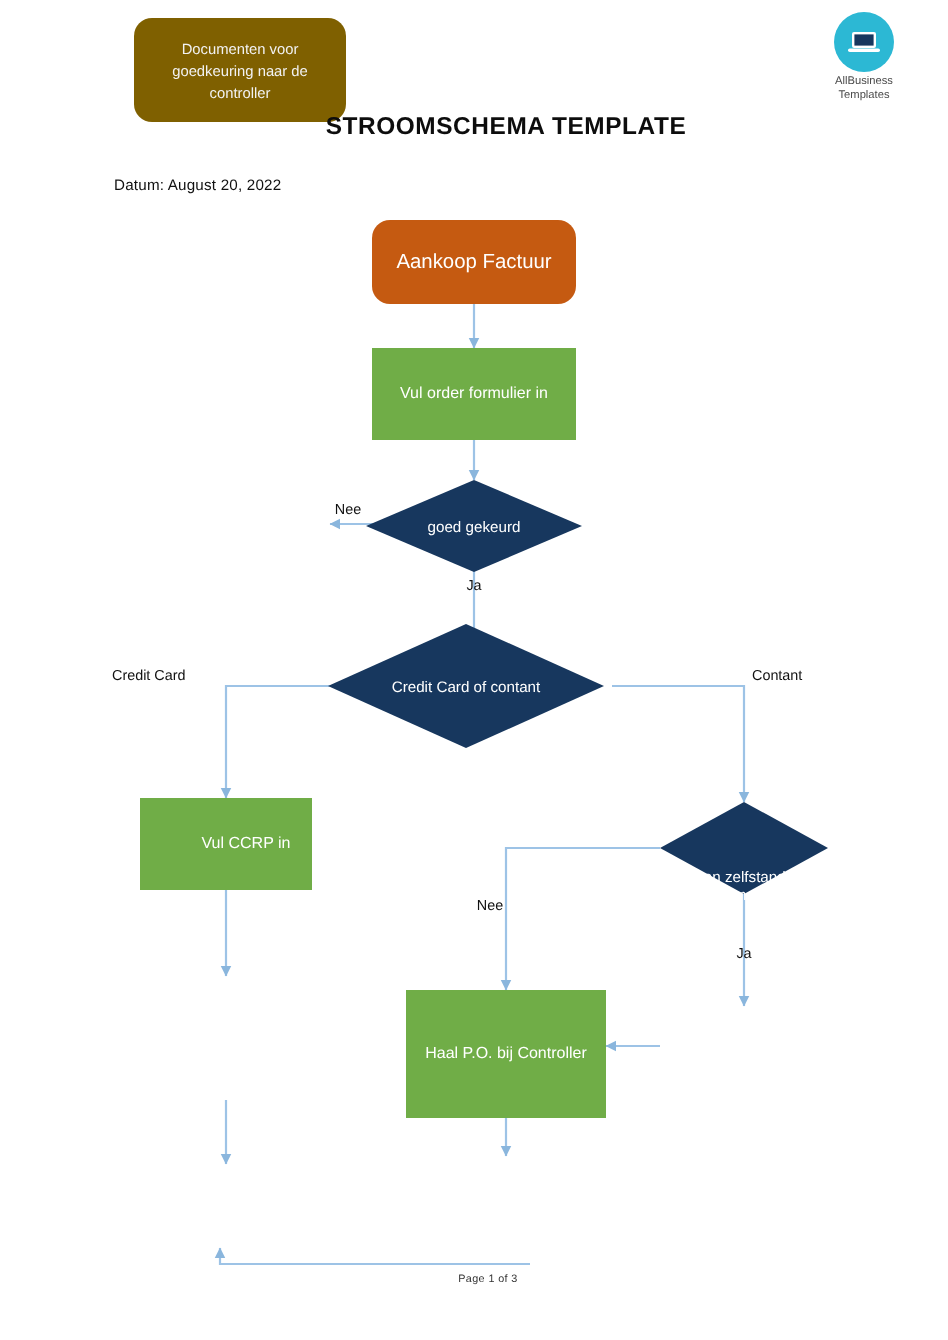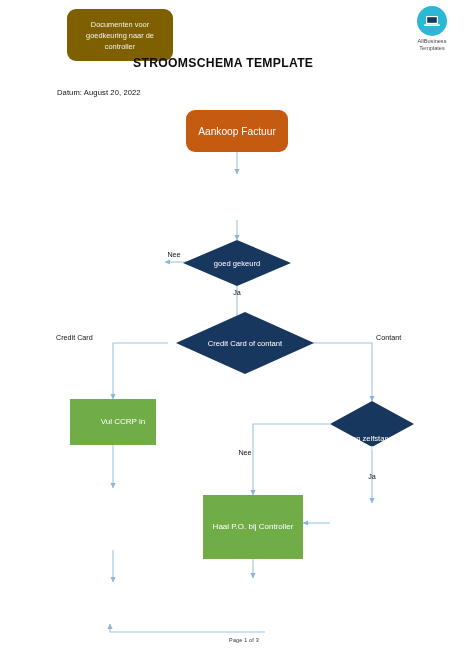--- a/index.html
+++ b/index.html
@@ -16,21 +16,21 @@
   .hdr-box{
     position:absolute;left:67px;top:9px;width:106px;height:52px;
     background:#7f6000;border-radius:9px;
     display:flex;align-items:center;justify-content:flex-start;
     color:#f2f2f2;font-size:7.4px;line-height:11px;text-align:center;
     padding:0 6px;box-sizing:border-box;
   }
   .hdr-title{
     position:absolute;left:133px;top:56px;width:240px;
     font-size:12.2px;font-weight:bold;color:#0d0d0d;
-    letter-spacing:.3px;
+    letter-spacing:.3px;text-align:center;
   }
   .hdr-date{
     position:absolute;left:57px;top:88px;
     font-size:7.6px;color:#111;font-weight:normal;letter-spacing:.1px;
   }
   
   .logo-wrap{position:absolute;left:404px;top:6px;width:56px;height:54px;text-align:center;}
   .logo-circle{
     width:30px;height:30px;border-radius:50%;
     background:#2cb8d4;margin:0 auto;position:relative;
@@ -136,34 +136,37 @@
       <path d="M113,550 L113,582"></path>
 
       <path d="M265,632 L110,632 L110,624"></path>
     </g>
   </svg>
 
   <div class="node n-start" style="left:186px;top:110px;width:102px;height:42px;">
     <span>Aankoop Factuur</span>
   </div>
 
+  <div class="node n-proc" style="left:186px;top:174px;width:102px;height:46px;">
+    <span>Vul order formulier in</span>
+  </div>
 
   <div class="node n-doc" style="left:58px;top:238px;width:108px;height:46px;">
     <svg class="doc-shape" viewBox="0 0 108 46" preserveAspectRatio="none">
       <path d="M0,0 H108 V38 C88,48 68,33 50,38 C32,43 16,43 0,39 Z" fill="#5b9bd5"></path>
     </svg>
     <span style="font-size:7.4px;margin-bottom:5px;">Aanvraag tot aankoop</span>
   </div>
 
   <div class="node n-dec" style="left:183px;top:240px;width:108px;height:46px;position:absolute;justify-content:center;">
     <div class="diamond-bg"></div>
     <span>goed gekeurd</span>
   </div>
 
-  <div class="node n-dec" style="left:176px;top:312px;width:138px;height:62px;">
+  <div class="node n-dec" style="left:164px;top:312px;width:138px;height:62px;">
     <div class="diamond-bg"></div>
     <span>Credit Card of contant</span>
   </div>
 
   <div class="node n-dec" style="left:330px;top:401px;width:84px;height:46px;">
     <div class="diamond-bg"></div>
     <span style="width:112px;margin-left:-14px;margin-top:37px;">Is het een zelfstandige aannemer?</span>
   </div>
 
   <div class="node n-proc" style="left:70px;top:399px;width:86px;height:46px;padding-left:20px;">

